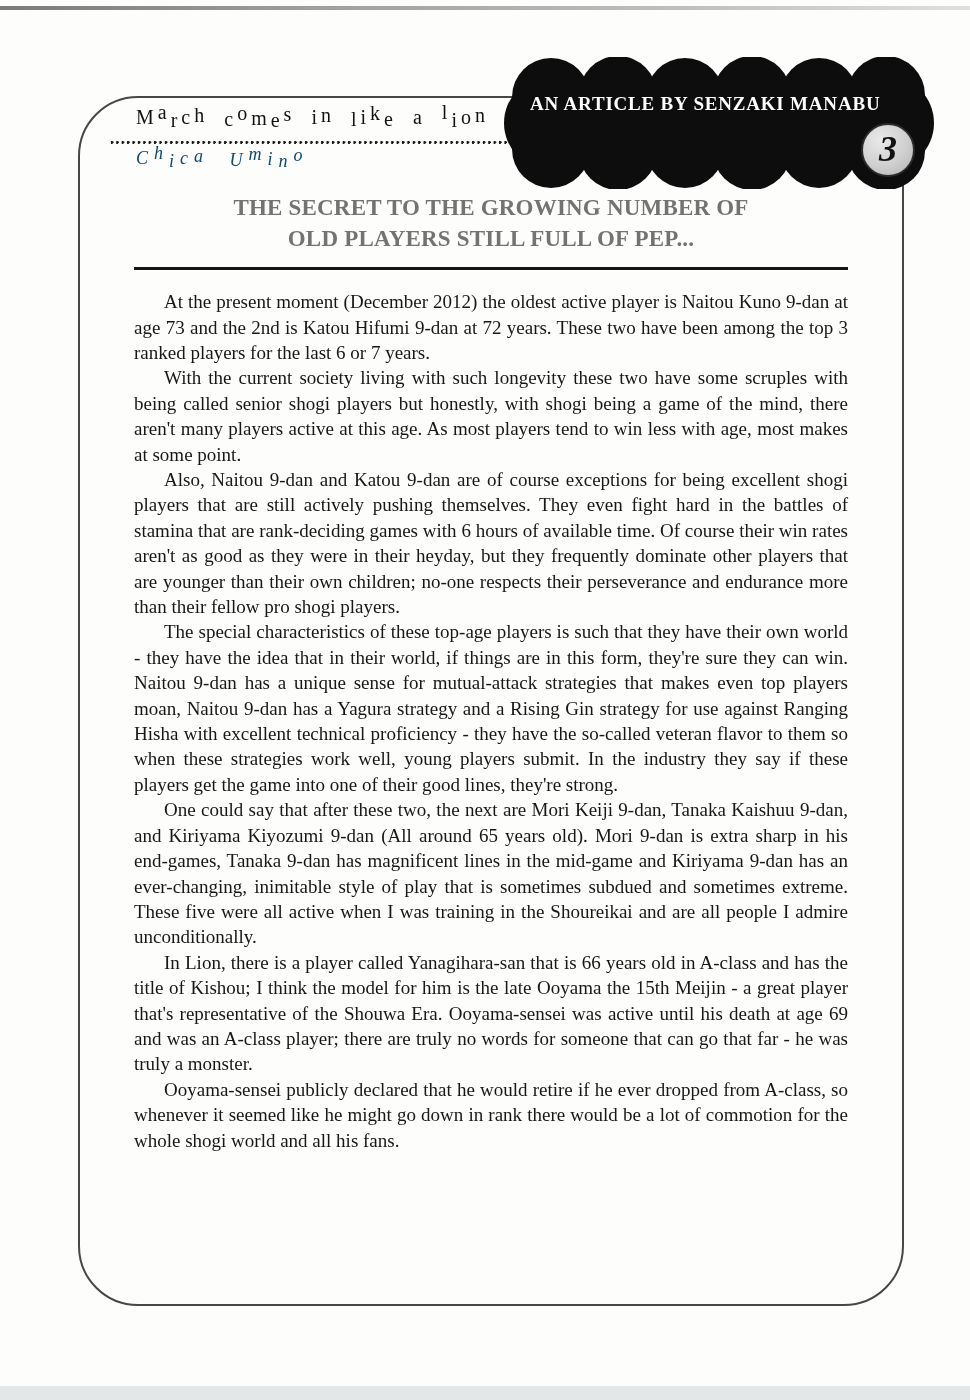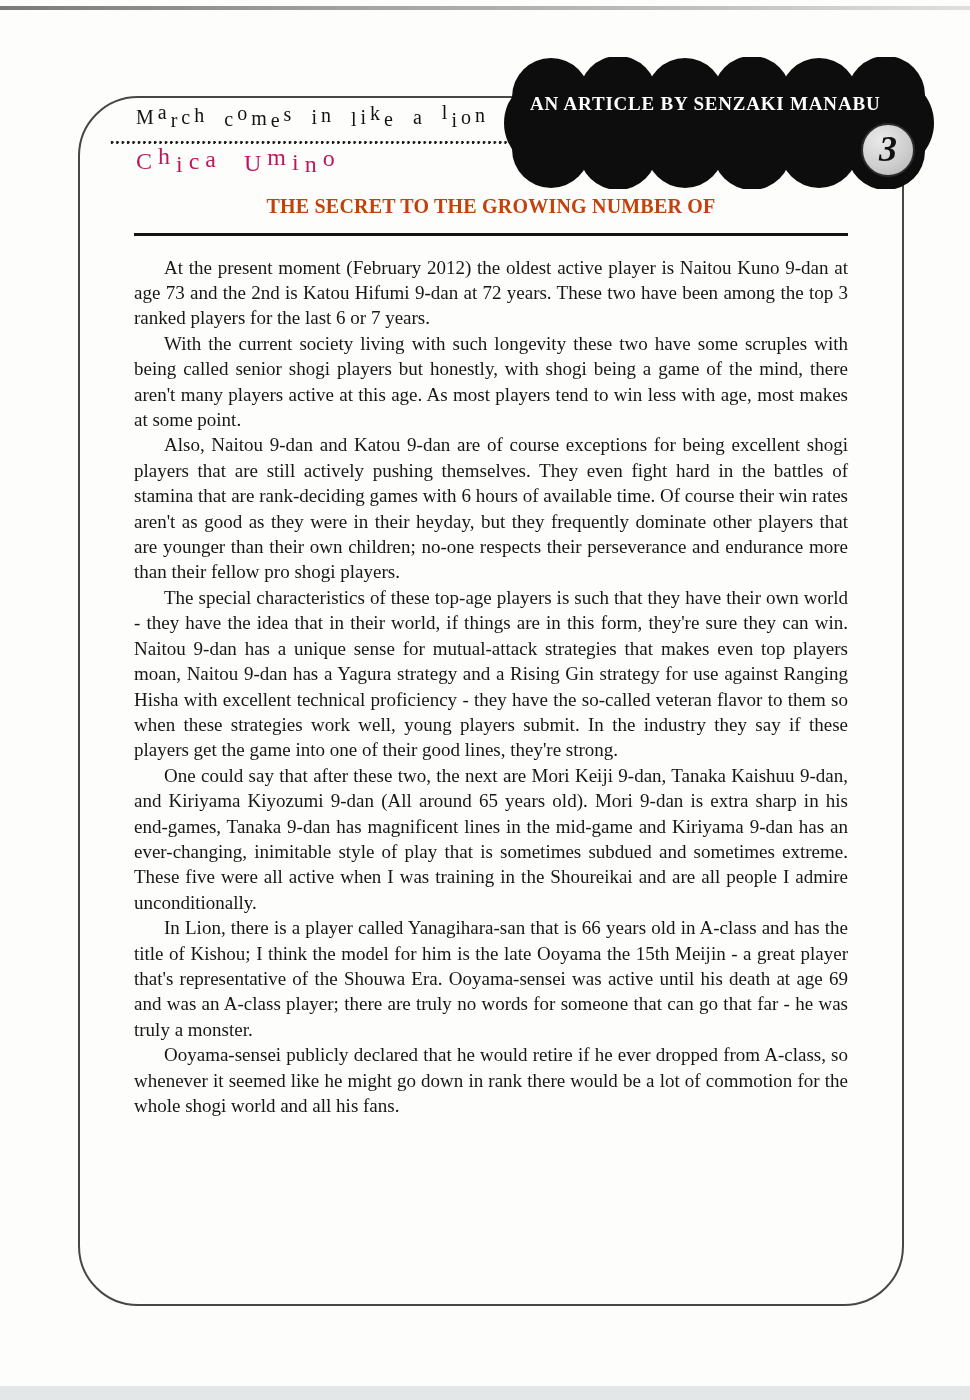--- a/index.html
+++ b/index.html
@@ -53,26 +53,27 @@
     left: 110px; top: 140px;
     width: 432px; height: 5px;
     background-image: radial-gradient(circle at 2px 2.4px, #1c1c1c 1.3px, transparent 1.6px);
     background-size: 5.4px 5px;
     background-repeat: repeat-x;
     z-index: 2;
   }
   .logo-author {
     position: absolute;
     left: 136px; top: 148px;
-    font-size: 24px;
+    font-size: 18px;
     letter-spacing: 6px;
     word-spacing: 10px;
-    color: #be185d;
+    color: #0c4a6e;
     white-space: nowrap;
     z-index: 3;
+    font-style: italic;
   }
   
   .banner {
     position: absolute;
     left: 503px; top: 57px;
     width: 432px; height: 132px;
     z-index: 4;
   }
   .banner svg {
     position: absolute;
@@ -121,24 +122,24 @@
   
   .content {
     position: absolute;
     left: 134px; top: 193px;
     width: 714px;
     z-index: 2;
   }
   .headline {
     text-align: center;
     font-weight: 700;
-    font-size: 20px;
+    font-size: 23px;
     line-height: 1.33;
     letter-spacing: 0.2px;
-    color: #c2410c;
+    color: #737373;
   }
   .headline-rule {
     margin-top: 13px;
     height: 3px;
     background: #151515;
   }
   .body-text {
     margin-top: 19px;
   }
   .body-text p {
@@ -188,24 +189,25 @@
       <div class="banner-subtitle">AN ARTICLE BY SENZAKI MANABU</div>
     </div>
     <div class="issue-badge">
       <span>3</span>
     </div>
   </div>
 
   <div class="content">
     <div class="headline">
       <div>THE SECRET TO THE GROWING NUMBER OF</div>
+      <div>OLD PLAYERS STILL FULL OF PEP...</div>
     </div>
     <div class="headline-rule"></div>
     <div class="body-text">
-        <p>At the present moment (February 2012) the oldest active player is Naitou Kuno 9-dan at age 73 and the 2nd is Katou Hifumi 9-dan at 72 years. These two have been among the top 3 ranked players for the last 6 or 7 years.</p>
+        <p>At the present moment (December 2012) the oldest active player is Naitou Kuno 9-dan at age 73 and the 2nd is Katou Hifumi 9-dan at 72 years. These two have been among the top 3 ranked players for the last 6 or 7 years.</p>
         <p>With the current society living with such longevity these two have some scruples with being called senior shogi players but honestly, with shogi being a game of the mind, there aren't many players active at this age. As most players tend to win less with age, most makes at some point.</p>
         <p>Also, Naitou 9-dan and Katou 9-dan are of course exceptions for being excellent shogi players that are still actively pushing themselves. They even fight hard in the battles of stamina that are rank-deciding games with 6 hours of available time. Of course their win rates aren't as good as they were in their heyday, but they frequently dominate other players that are younger than their own children; no-one respects their perseverance and endurance more than their fellow pro shogi players.</p>
         <p>The special characteristics of these top-age players is such that they have their own world - they have the idea that in their world, if things are in this form, they're sure they can win. Naitou 9-dan has a unique sense for mutual-attack strategies that makes even top players moan, Naitou 9-dan has a Yagura strategy and a Rising Gin strategy for use against Ranging Hisha with excellent technical proficiency - they have the so-called veteran flavor to them so when these strategies work well, young players submit. In the industry they say if these players get the game into one of their good lines, they're strong.</p>
         <p>One could say that after these two, the next are Mori Keiji 9-dan, Tanaka Kaishuu 9-dan, and Kiriyama Kiyozumi 9-dan (All around 65 years old). Mori 9-dan is extra sharp in his end-games, Tanaka 9-dan has magnificent lines in the mid-game and Kiriyama 9-dan has an ever-changing, inimitable style of play that is sometimes subdued and sometimes extreme. These five were all active when I was training in the Shoureikai and are all people I admire unconditionally.</p>
         <p>In Lion, there is a player called Yanagihara-san that is 66 years old in A-class and has the title of Kishou; I think the model for him is the late Ooyama the 15th Meijin - a great player that's representative of the Shouwa Era. Ooyama-sensei was active until his death at age 69 and was an A-class player; there are truly no words for someone that can go that far - he was truly a monster.</p>
         <p>Ooyama-sensei publicly declared that he would retire if he ever dropped from A-class, so whenever it seemed like he might go down in rank there would be a lot of commotion for the whole shogi world and all his fans.</p>
       </div>
   </div>
 
 </div>

